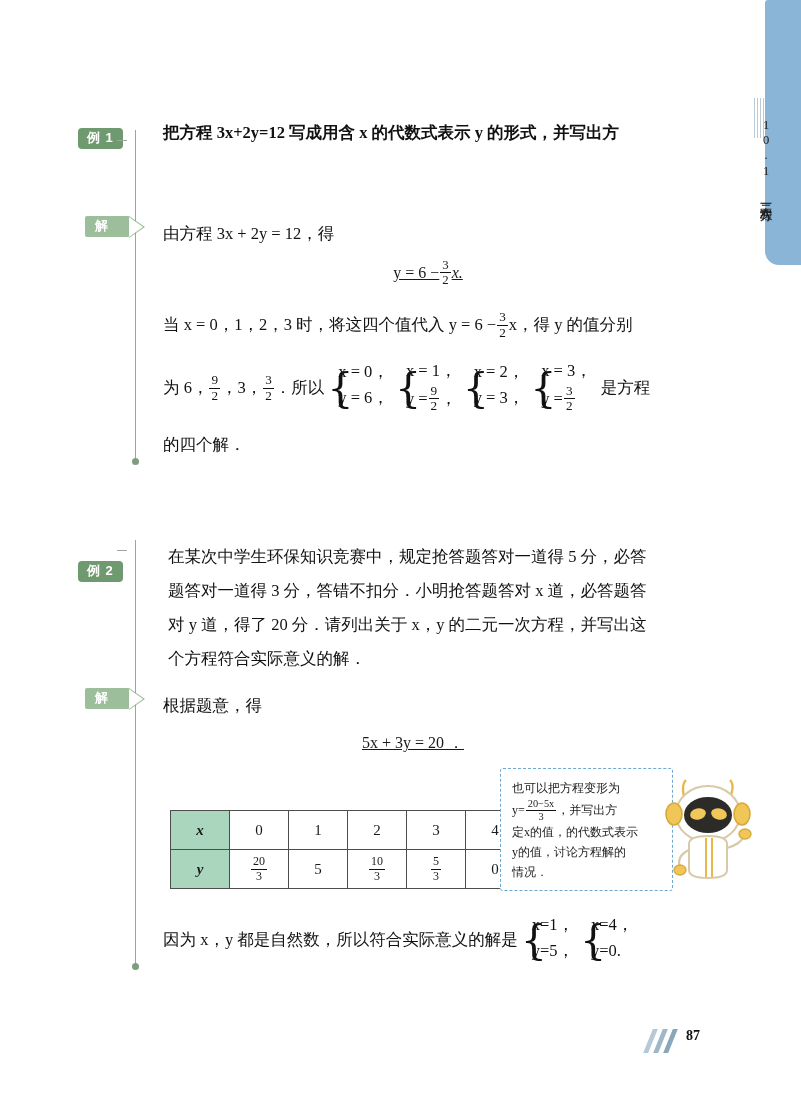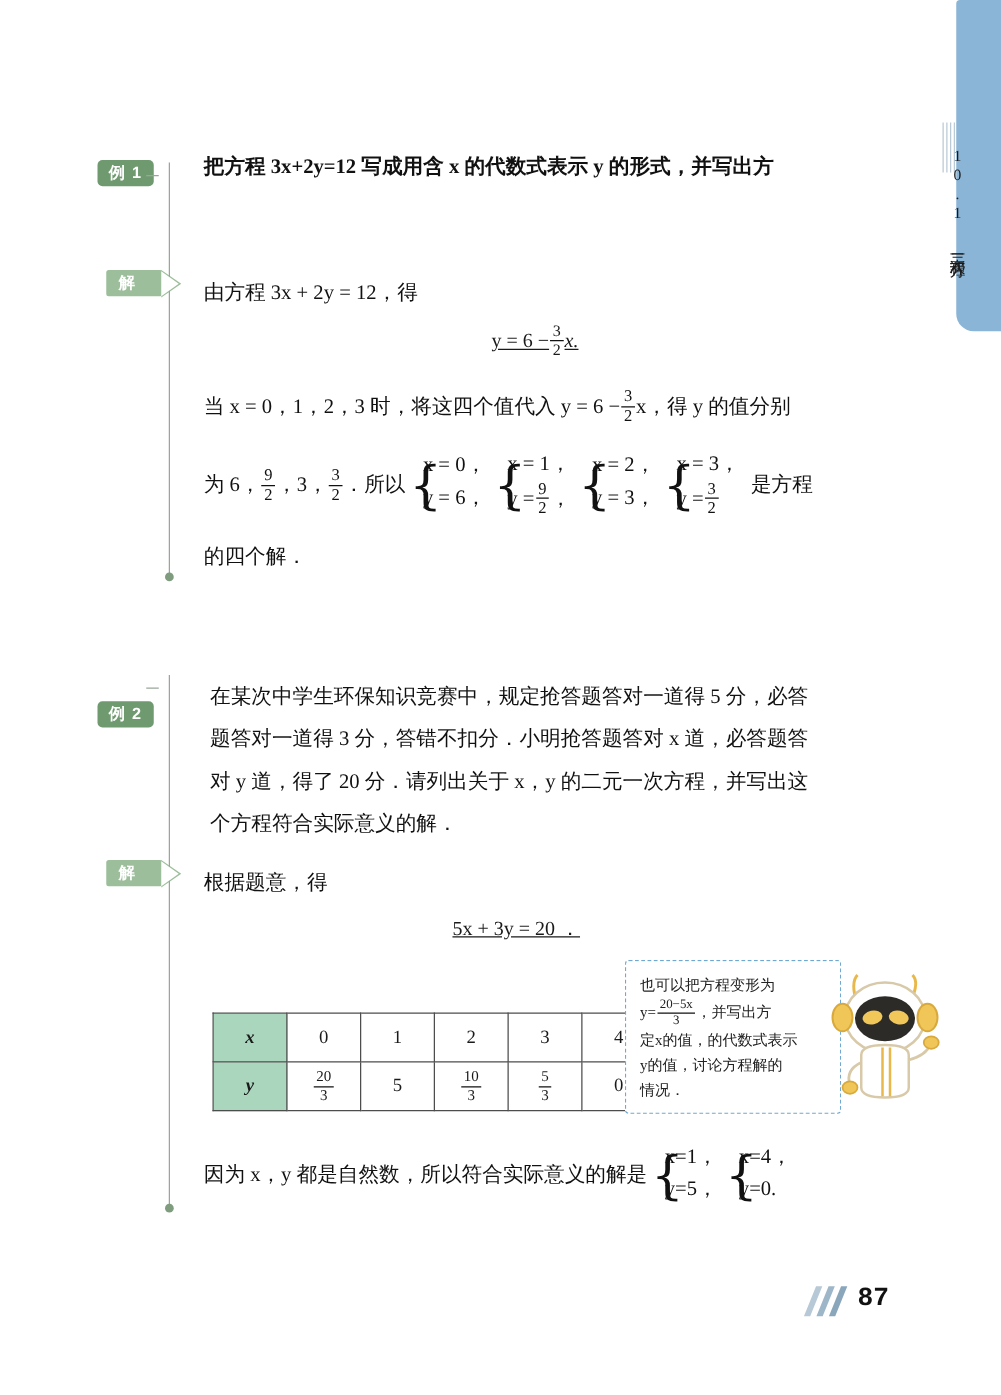--- a/index.html
+++ b/index.html
@@ -143,22 +143,22 @@
     font-size:12px;line-height:20px;
     color:#222;
     background:#ffffff;
   }
   .callout .frac{vertical-align:-0.5em;font-size:0.86em;}
 
   
   .robot{position:absolute;}
   .pagenum{
     position:absolute;
-    font-family:Liberation Mono, monospace;
-    font-size:21px;font-weight:bold;color:#111;
+    font-family:Liberation Serif, serif;
+    font-size:14px;font-weight:bold;color:#111;
   }
   .slashes{position:absolute;width:42px;height:24px;}
   .slashes i{
     position:absolute;top:0;width:5px;height:24px;
     background:#8aa6bb;transform:skewX(-22deg);
   }
   .slashes i:nth-child(1){left:0px;background:#b7c9d6;}
   .slashes i:nth-child(2){left:10px;background:#9db6c8;}
   .slashes i:nth-child(3){left:20px;background:#8aa6bb;}
 </style>

